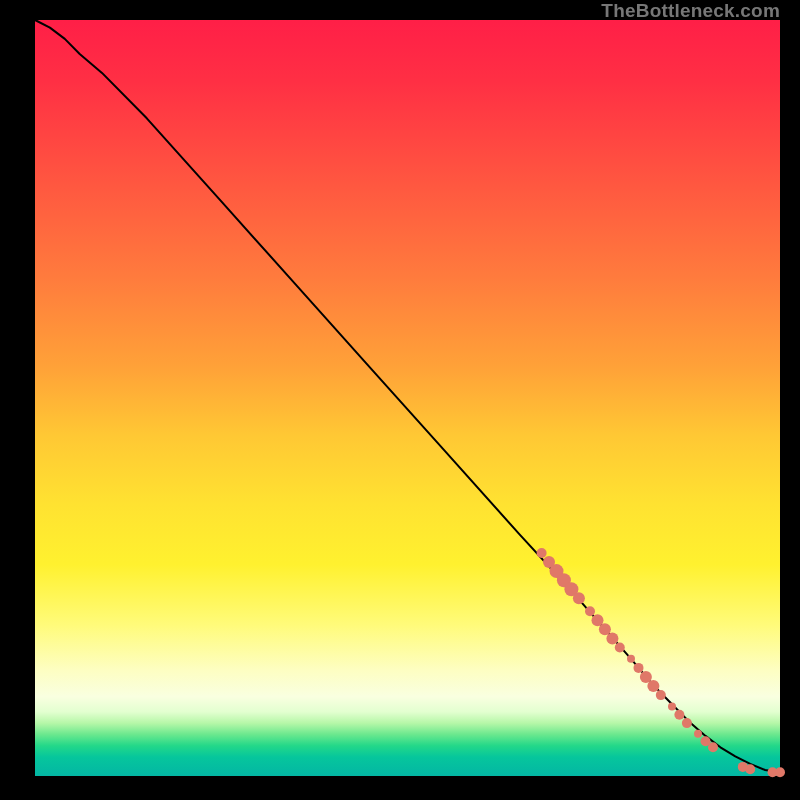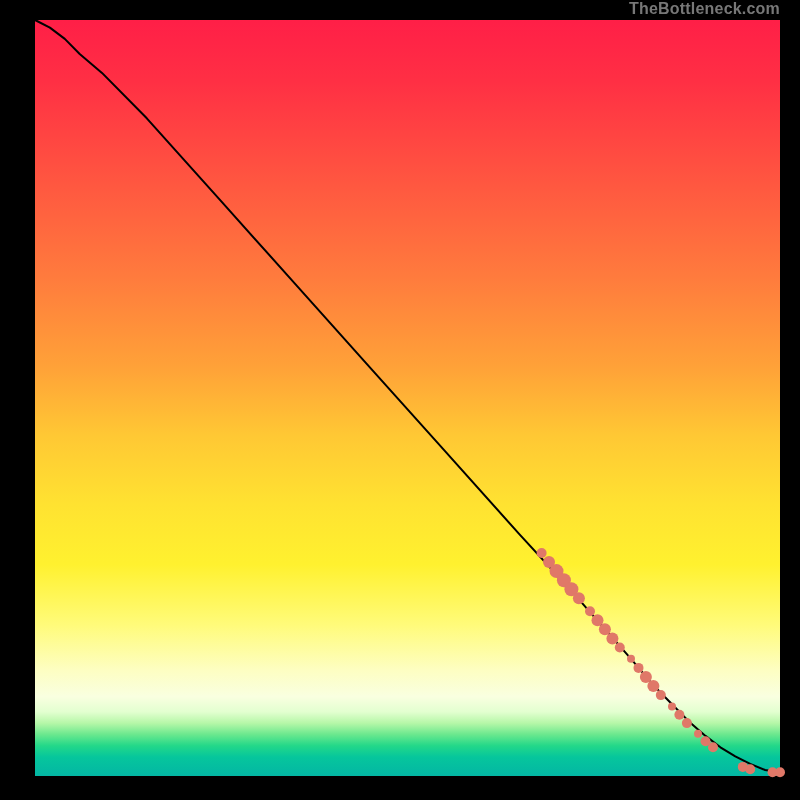--- a/index.html
+++ b/index.html
@@ -43,21 +43,21 @@
       #23d889 96%,
       #06c69c 97.5%,
       #03b6a4 100%
     );
   }
   .watermark {
     position: absolute;
     top: 0px;
     right: 20px;
     color: #777;
-    font-size: 16px;
+    font-size: 19px;
     font-weight: 600;
     letter-spacing: 0.2px;
     user-select: none;
   }
   svg.overlay {
     position: absolute;
     left: 35px;
     top: 20px;
     width: 745px;
     height: 756px;

